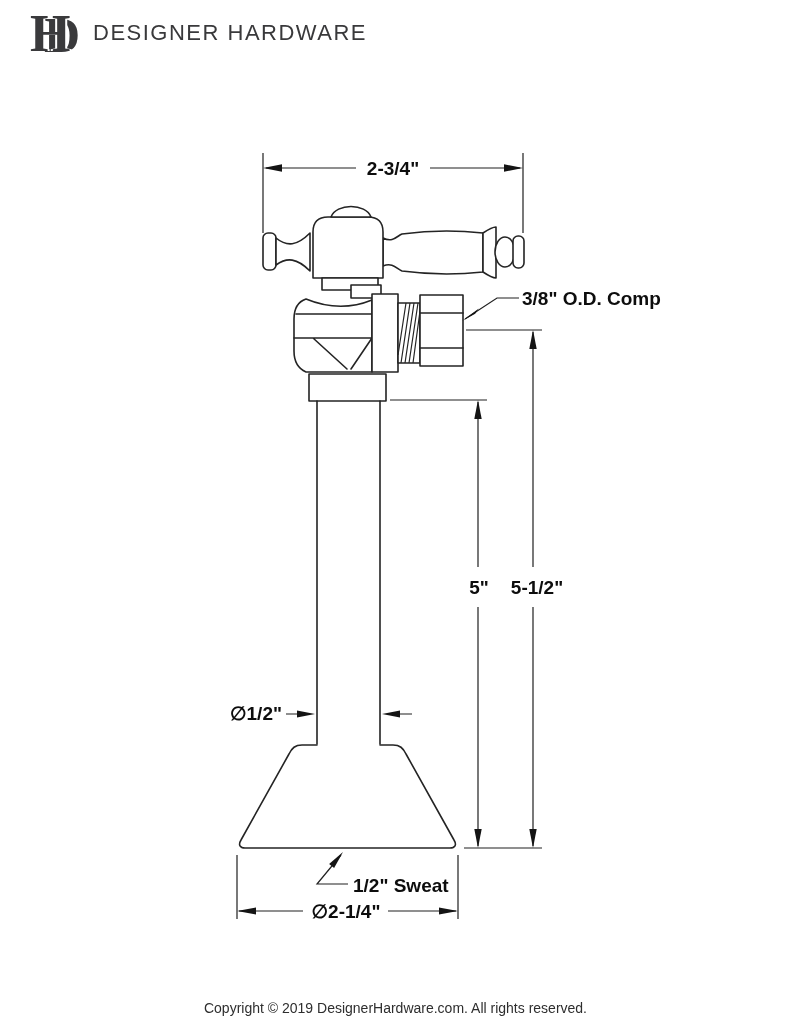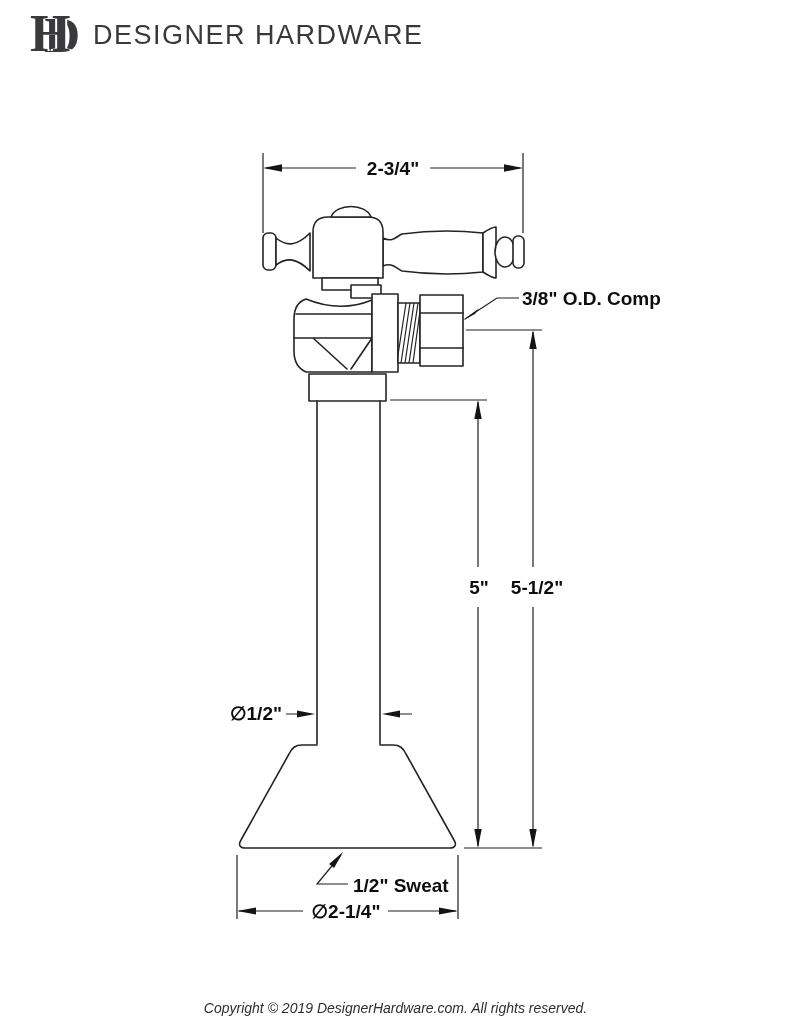--- a/index.html
+++ b/index.html
@@ -4,25 +4,25 @@
 <style>
   html,body { margin:0; padding:0; background:#fff; }
   body { width:791px; height:1024px; position:relative; font-family:"Liberation Sans", sans-serif; overflow:hidden; }
 
   
   .header { position:absolute; left:0; top:0; width:791px; height:70px; }
   .logo { position:absolute; left:28px; top:8px; width:66px; height:54px; }
   .mono { position:absolute; font-family:"Liberation Serif", serif; font-weight:bold; color:#3a3a3c; line-height:1; }
   .mono-d { left:16px; top:2px; font-size:50px; z-index:1; }
   .mono-h { left:2px; top:0px; font-size:52px; z-index:2; text-shadow:2px 0 0 #fff, -2px 0 0 #fff; }
-  .brand { position:absolute; left:93px; top:20px; font-size:27px; letter-spacing:1.5px; color:#39393b; white-space:nowrap; }
+  .brand { position:absolute; left:93px; top:20px; font-size:22px; letter-spacing:1.5px; color:#39393b; white-space:nowrap; }
 
   
   .footer { position:absolute; left:0; top:1000px; width:791px; text-align:center;
-            font-size:14px; color:#2e2e2e;font-style:italic; }
+            font-size:14px; color:#2e2e2e; }
 
   
   .drawing-wrap { position:absolute; left:0; top:0; width:791px; height:1024px; }
   .ln  { stroke:#242424; stroke-width:1.6; fill:none; stroke-linecap:round; stroke-linejoin:round; }
   .thin{ stroke:#242424; stroke-width:1.2; fill:none; }
   .wf  { fill:#ffffff; }
   .dim { stroke:#202020; stroke-width:1.2; fill:none; stroke-linecap:butt; }
   .arr { fill:#141414; stroke:none; }
   .dimtext { font-family:"Liberation Sans", sans-serif; font-weight:bold; font-size:19px; fill:#0d0d0d; }
 </style>

